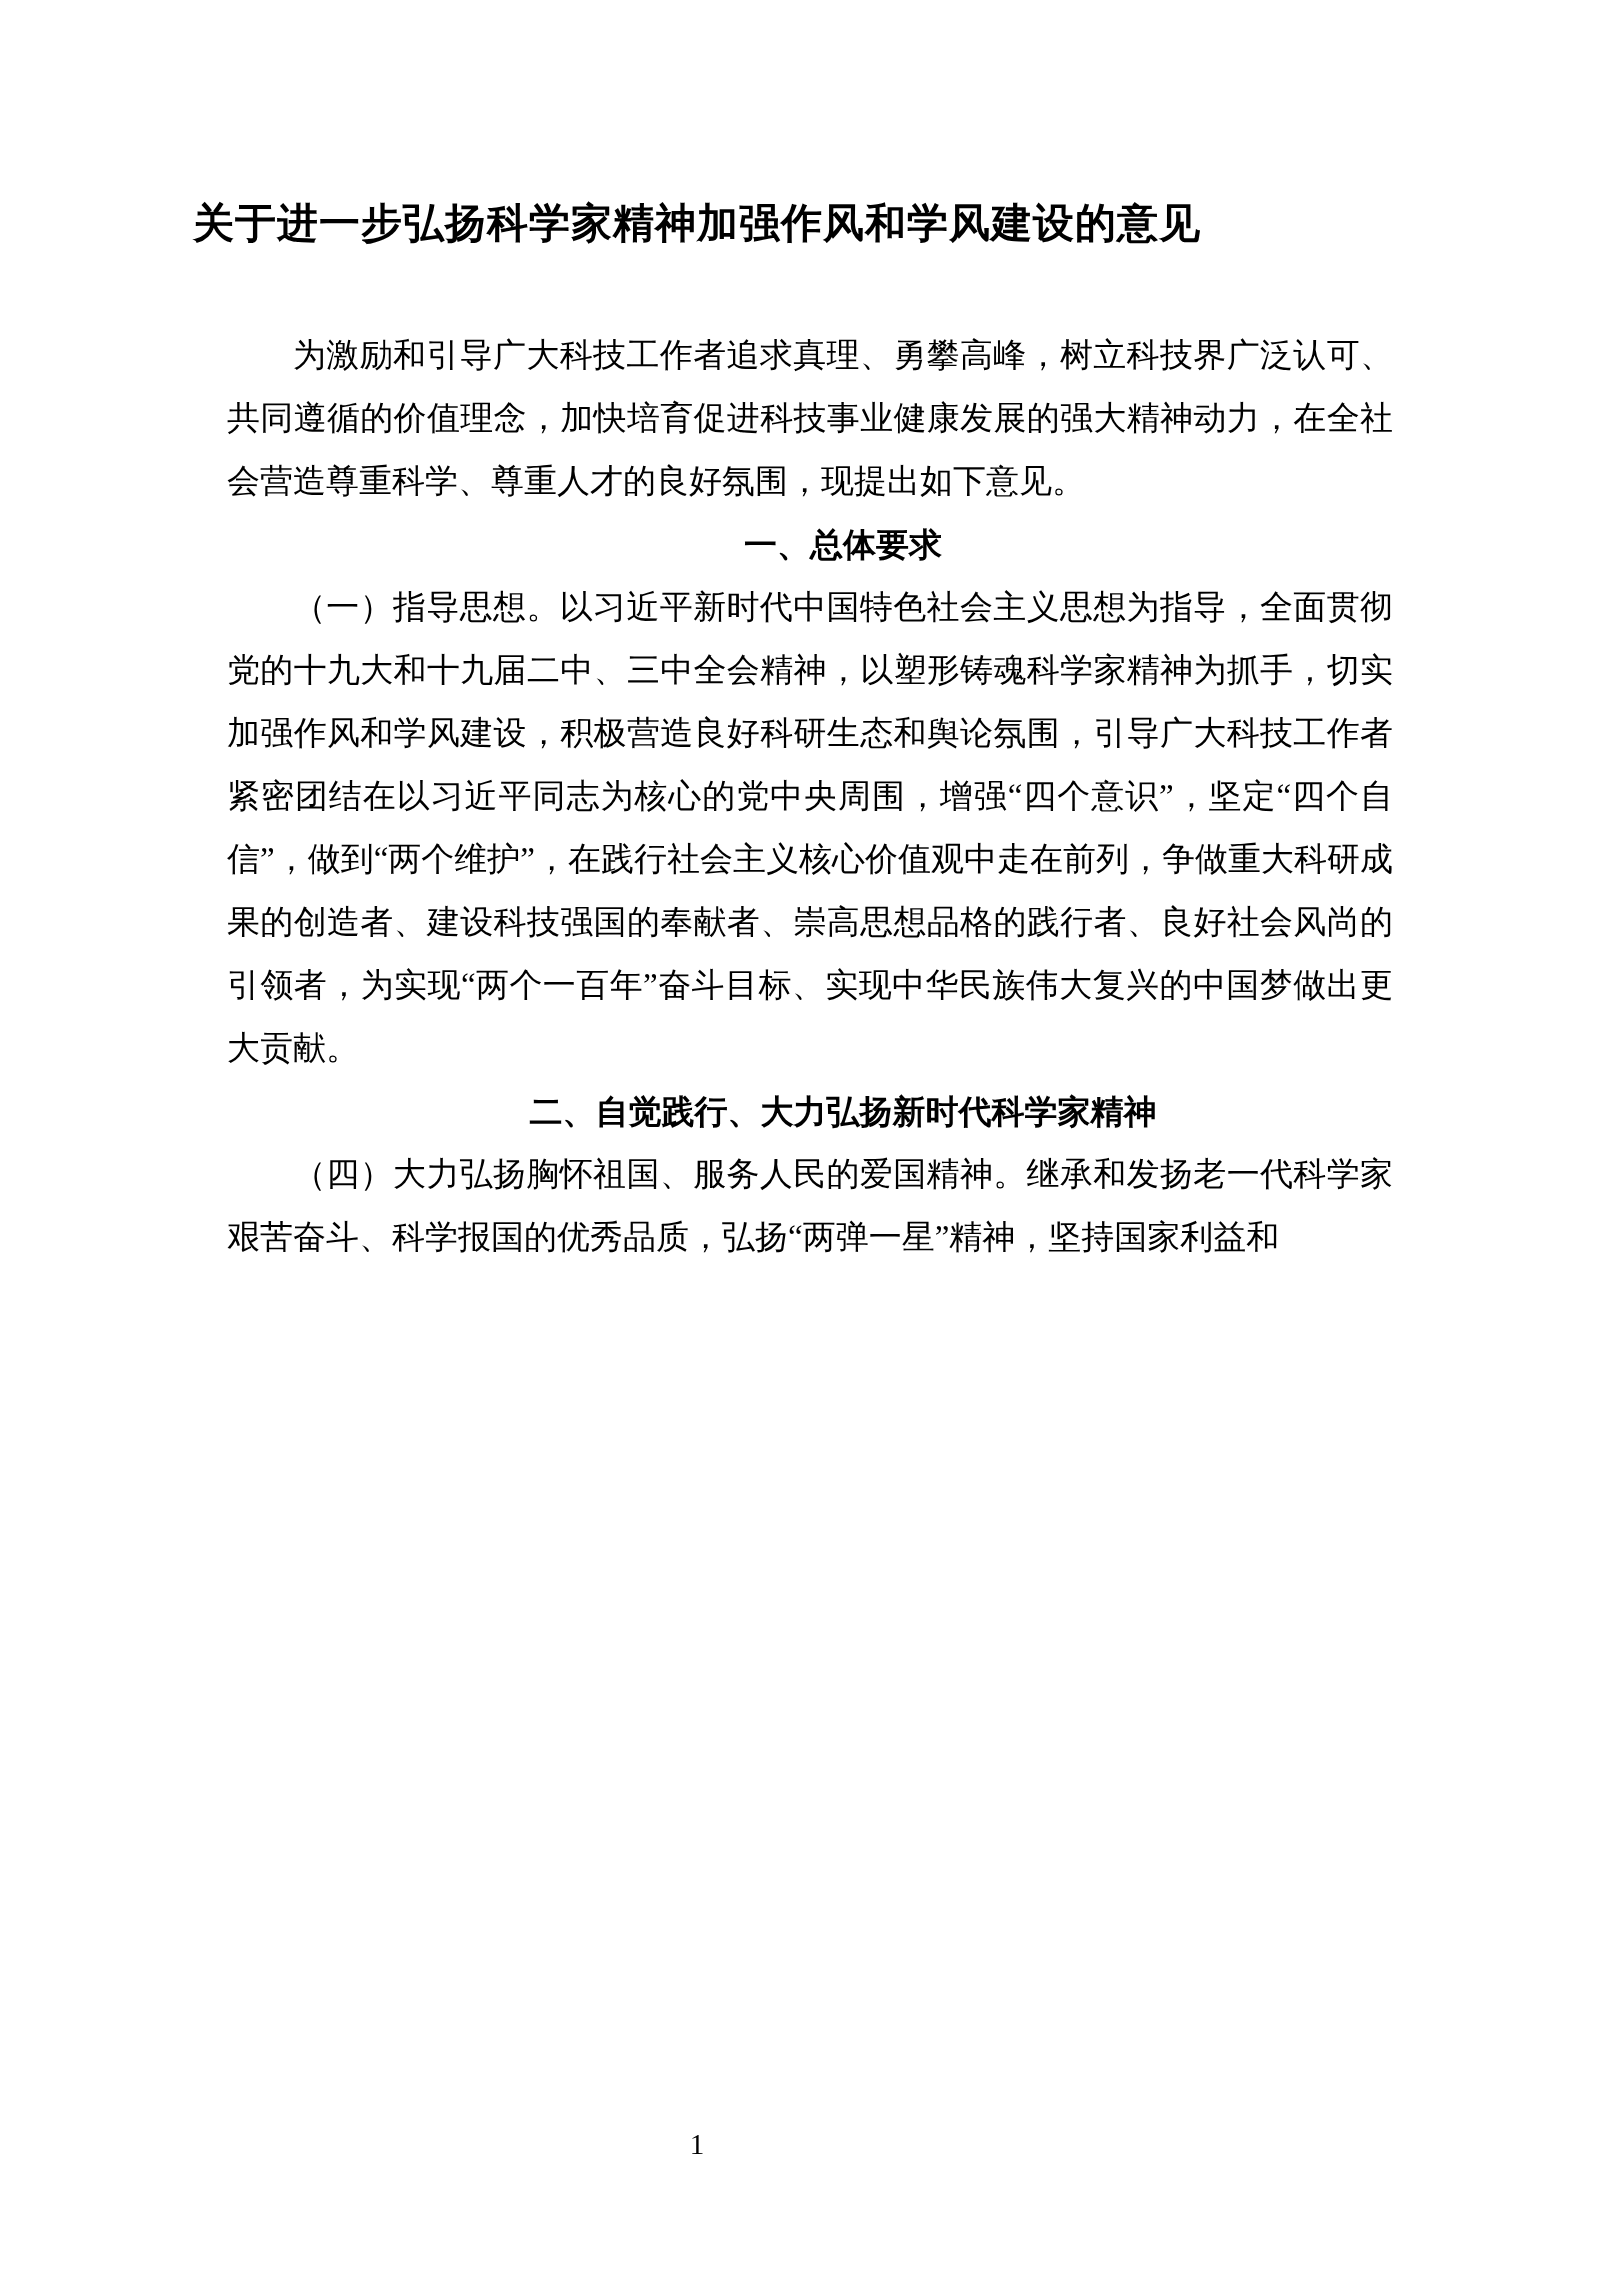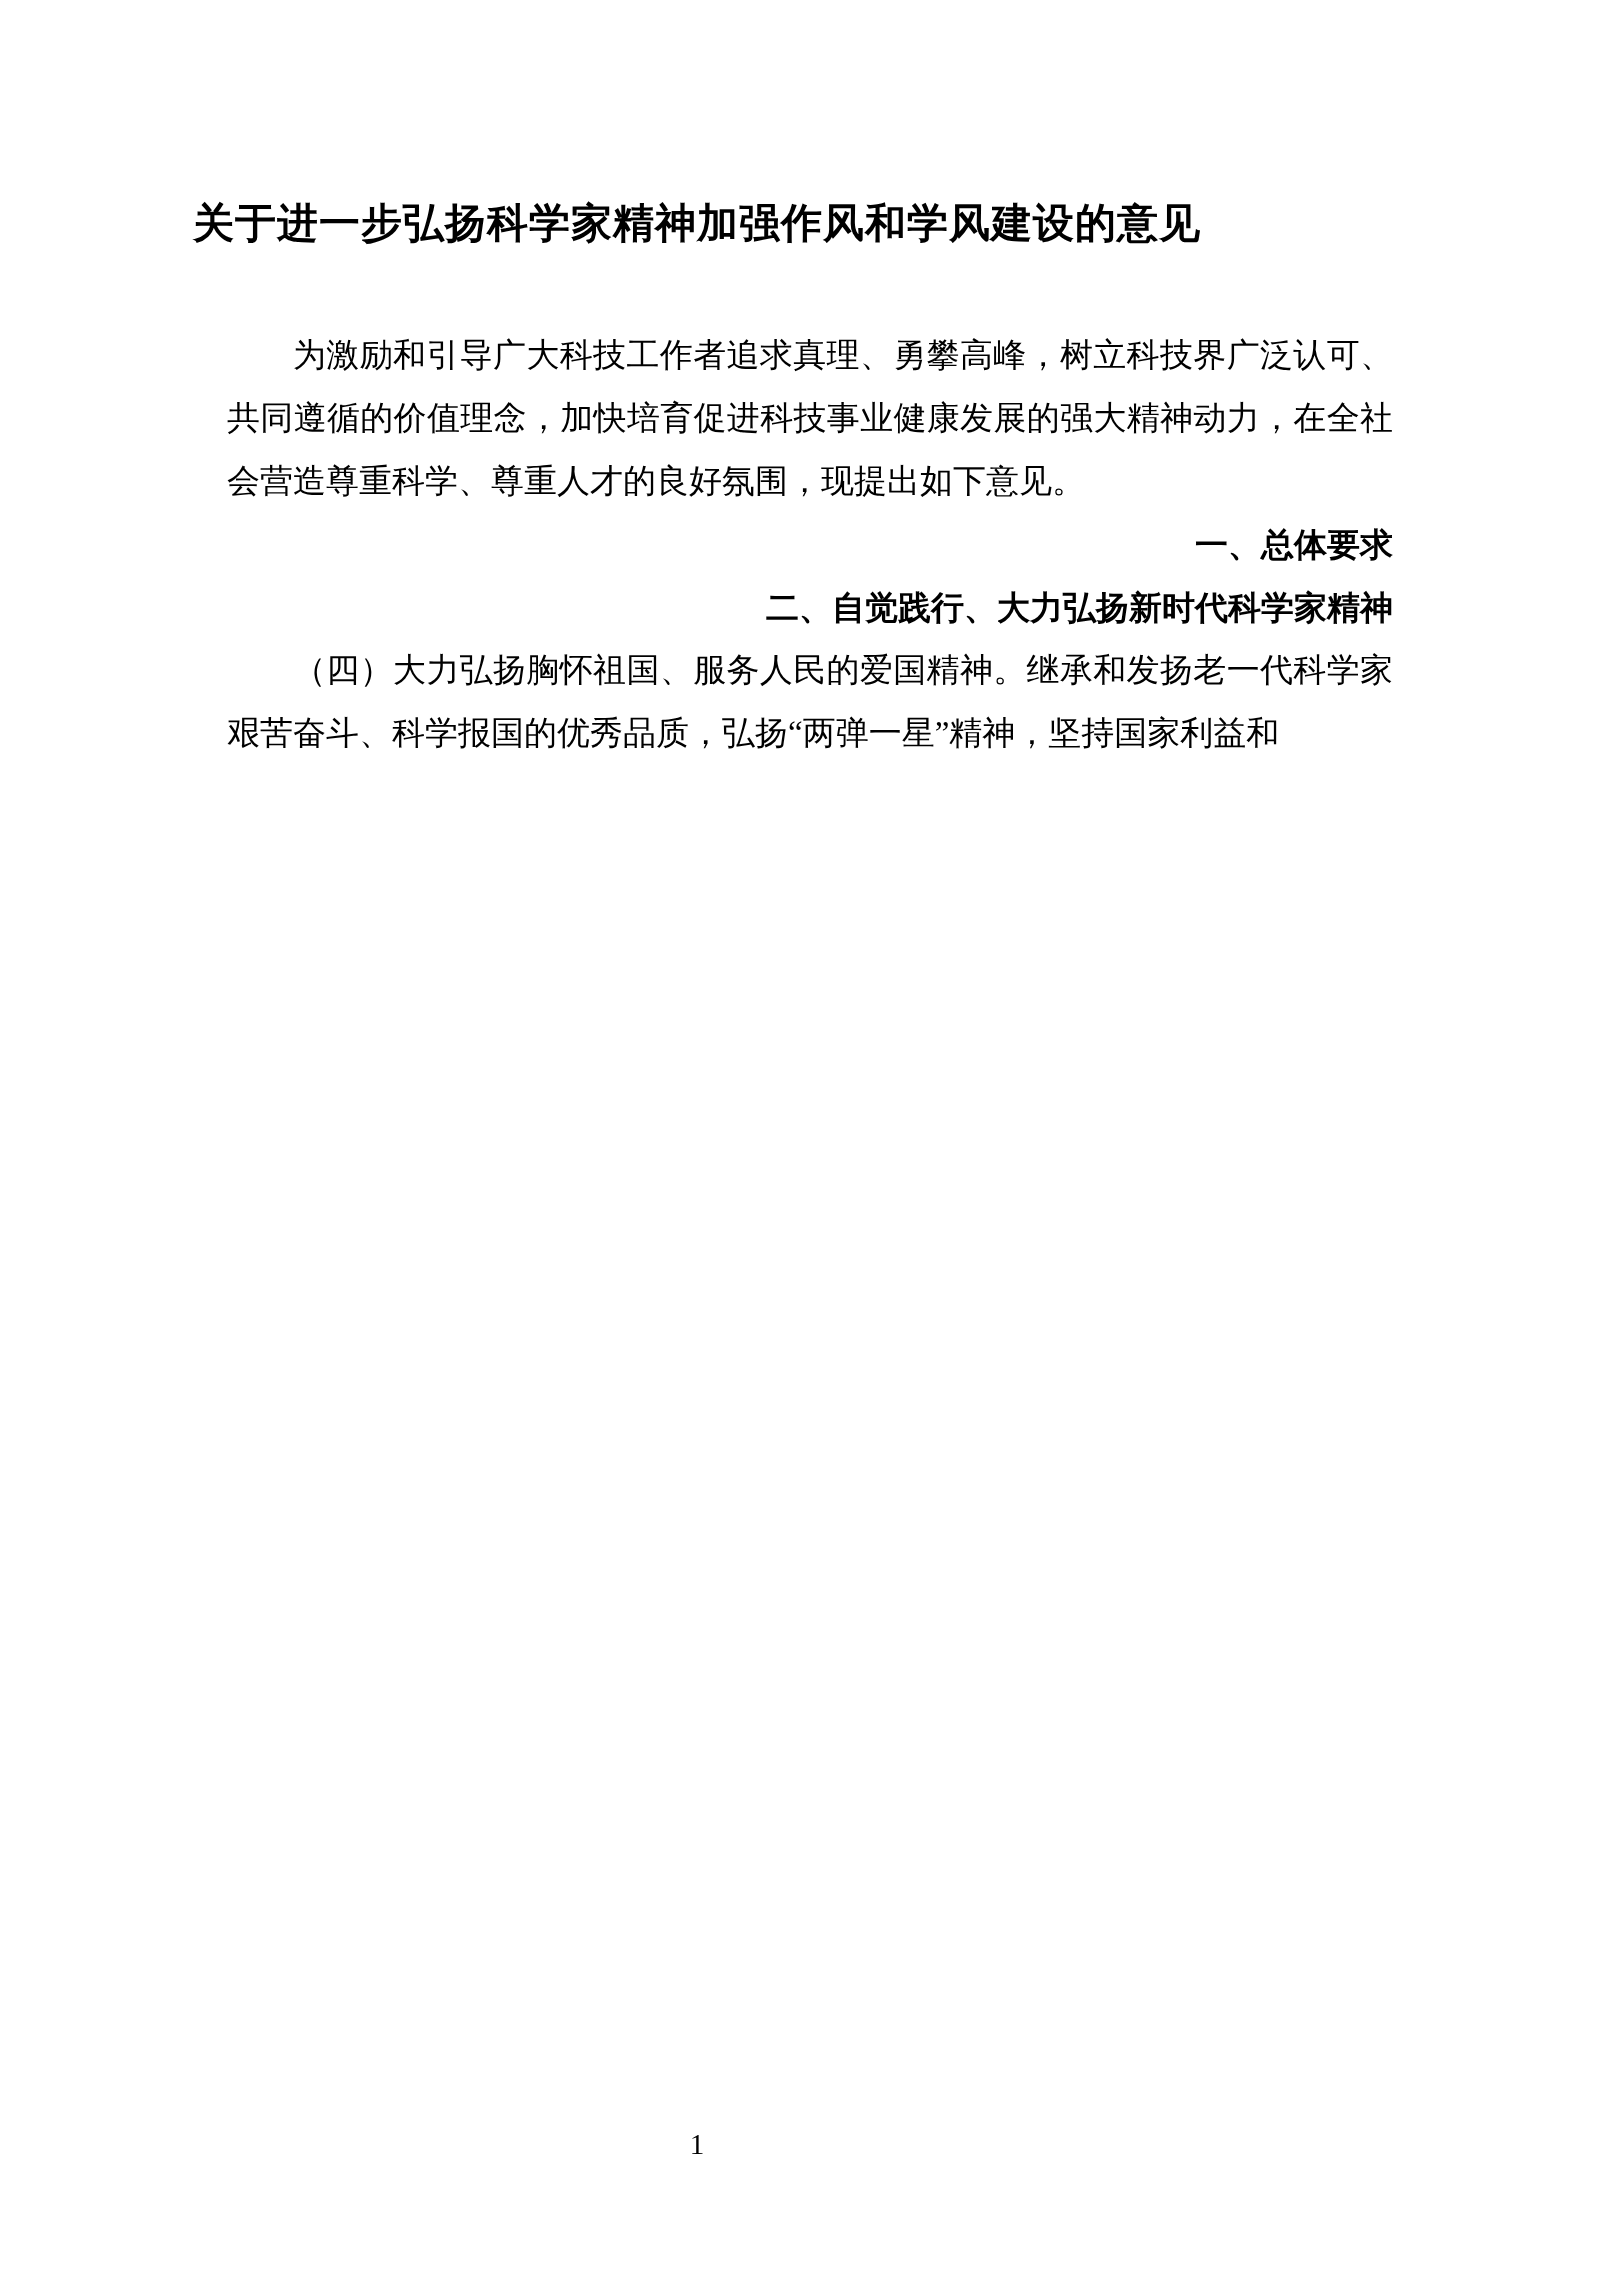--- a/index.html
+++ b/index.html
@@ -40,21 +40,21 @@
   }
   .para {
     margin: 0;
     text-indent: 2em;
   }
   .heading {
     margin: 0;
     text-indent: 2em;
     font-family: "Liberation Sans", sans-serif;
     font-weight: bold;
-    text-align: right;
+    text-align: center;
   }
   .page-number {
     position: absolute;
     top: 2125px;
     left: 0;
     width: 100%;
     text-align: center;
     font-family: "Liberation Serif", serif;
     font-size: 29px;
     line-height: 39px;
@@ -63,20 +63,21 @@
 </head>
 <body>
 
 <div class="page">
 
   <h1 class="doc-title">关于进一步弘扬科学家精神加强作风和学风建设的意见</h1>
 
   <div class="content">
     <p class="para">为激励和引导广大科技工作者追求真理、勇攀高峰，树立科技界广泛认可、共同遵循的价值理念，加快培育促进科技事业健康发展的强大精神动力，在全社会营造尊重科学、尊重人才的良好氛围，现提出如下意见。</p>
     <p class="heading">一、总体要求</p>
+    <p class="para">（一）指导思想。以习近平新时代中国特色社会主义思想为指导，全面贯彻党的十九大和十九届二中、三中全会精神，以塑形铸魂科学家精神为抓手，切实加强作风和学风建设，积极营造良好科研生态和舆论氛围，引导广大科技工作者紧密团结在以习近平同志为核心的党中央周围，增强“四个意识”，坚定“四个自信”，做到“两个维护”，在践行社会主义核心价值观中走在前列，争做重大科研成果的创造者、建设科技强国的奉献者、崇高思想品格的践行者、良好社会风尚的引领者，为实现“两个一百年”奋斗目标、实现中华民族伟大复兴的中国梦做出更大贡献。</p>
     <p class="heading">二、自觉践行、大力弘扬新时代科学家精神</p>
     <p class="para">（四）大力弘扬胸怀祖国、服务人民的爱国精神。继承和发扬老一代科学家艰苦奋斗、科学报国的优秀品质，弘扬“两弹一星”精神，坚持国家利益和</p>
   </div>
 
   <div class="page-number">1</div>
 
 </div>
 
 
 </body></html>

